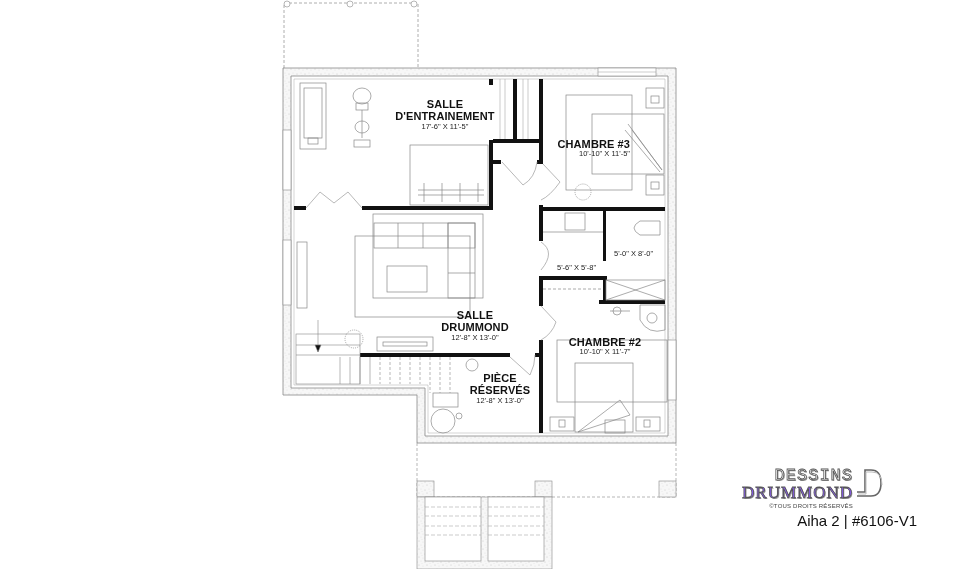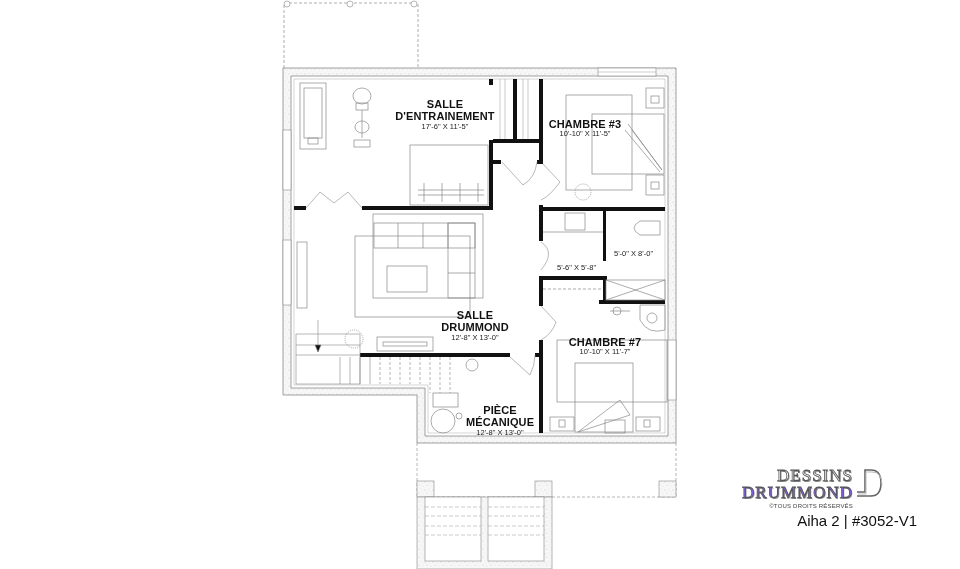--- a/index.html
+++ b/index.html
@@ -4,21 +4,21 @@
 <style>
   html, body { margin:0; padding:0; background:#ffffff; }
   body { width:960px; height:569px; position:relative; overflow:hidden; font-family:"Liberation Sans", sans-serif; }
   #plan { position:absolute; left:0; top:0; width:960px; height:569px; }
   .room-label { position:absolute; text-align:center; color:#111; line-height:1.12; }
   .room-name { font-weight:bold; font-size:11px; letter-spacing:0.1px; display:block; }
   .room-dim { font-size:7.5px; display:block; color:#222; }
   .small-dim { position:absolute; font-size:7.5px; color:#222; }
   .brand { position:absolute; right:43px; top:464px; width:180px; height:80px; }
   .brand-line1 { position:absolute; right:64px; top:2px; font-size:17px; color:#fff; letter-spacing:1px;
-    -webkit-text-stroke:0.8px #555; text-shadow:1px 1px 0 #999; font-family:Liberation Serif, serif; }
+    -webkit-text-stroke:0.8px #555; text-shadow:1px 1px 0 #999; font-family:Liberation Mono, monospace; }
   .brand-line2 { position:absolute; right:64px; top:19px; font-size:17px; color:#8b5cf6; letter-spacing:1px;
     -webkit-text-stroke:0.8px #555; text-shadow:1px 1px 0 #999; font-family:Liberation Serif, serif; }
   .brand-rights { position:absolute; right:64px; top:39px; font-size:6px; color:#444; letter-spacing:0.2px; }
   .plan-title { position:absolute; right:0; top:48px; font-size:15px; color:#111; white-space:nowrap; }
   .brand-logo { position:absolute; right:34px; top:2px; width:28px; height:34px; }
 </style>
 </head>
 <body>
 
 <svg id="plan" viewBox="0 0 960 569" xmlns="http://www.w3.org/2000/svg">
@@ -232,47 +232,47 @@
     </g>
   </g>
 </svg>
 
 <div class="room-label" style="left:385px; top:98px; width:120px;">
   <span class="room-name">SALLE</span>
   <span class="room-name">D'ENTRAINEMENT</span>
   <span class="room-dim">17'-6" X 11'-5"</span>
 </div>
 
-<div class="room-label" style="left:540px; top:118px; width:90px;">
+<div class="room-label" style="left:540px; top:138px; width:90px;text-align:right;">
   <span class="room-name">CHAMBRE #3</span>
   <span class="room-dim">10'-10" X 11'-5"</span>
 </div>
 
 <div class="room-label" style="left:430px; top:309px; width:90px;">
   <span class="room-name">SALLE</span>
   <span class="room-name">DRUMMOND</span>
   <span class="room-dim">12'-8" X 13'-0"</span>
 </div>
 
 <div class="room-label" style="left:560px; top:336px; width:90px;">
-  <span class="room-name">CHAMBRE #7</span>
+  <span class="room-name">CHAMBRE #2</span>
   <span class="room-dim">10'-10" X 11'-7"</span>
 </div>
 
-<div class="room-label" style="left:455px; top:404px; width:90px;">
+<div class="room-label" style="left:455px; top:372px; width:90px;">
   <span class="room-name">PIÈCE</span>
-  <span class="room-name">MÉCANIQUE</span>
+  <span class="room-name">RÉSERVÉS</span>
   <span class="room-dim">12'-8" X 13'-0"</span>
 </div>
 
 <div class="small-dim" style="left:614px; top:249px;">5'-0" X 8'-0"</div>
 <div class="small-dim" style="left:557px; top:263px;">5'-6" X 5'-8"</div>
 
 <div class="brand">
   <div class="brand-line1">DESSINS</div>
   <div class="brand-line2">DRUMMOND</div>
   <div class="brand-rights">©TOUS DROITS RÉSERVÉS</div>
   <svg class="brand-logo" viewBox="0 0 28 34">
     <path d="M2 26 H10 V4 H16 Q26 4 26 17 Q26 30 16 30 H2" fill="none" stroke="#666" stroke-width="1.6"></path>
     <path d="M3 28 H11 V6 H17 Q27 6 27 19" fill="none" stroke="#bbb" stroke-width="1"></path>
   </svg>
-  <div class="plan-title">Aiha 2 | #3052-V1</div>
+  <div class="plan-title">Aiha 2 | #6106-V1</div>
 </div>
 
 </body></html>

